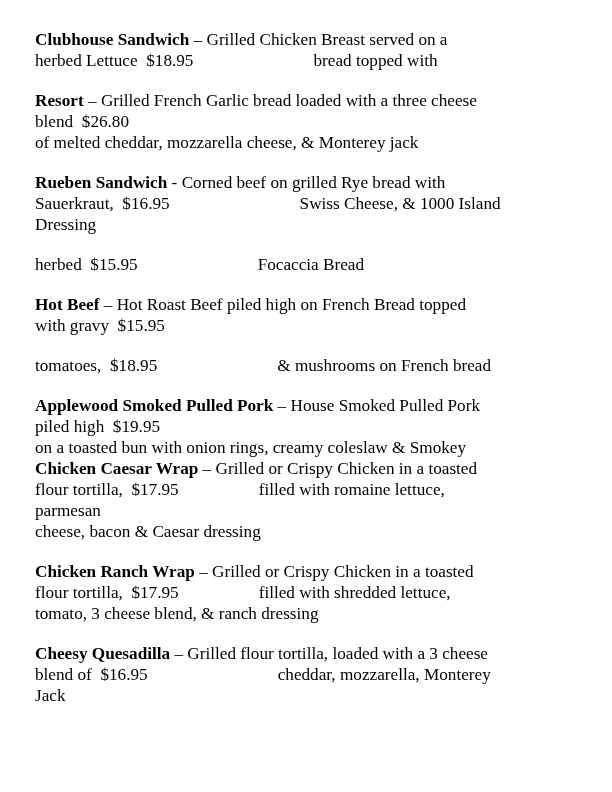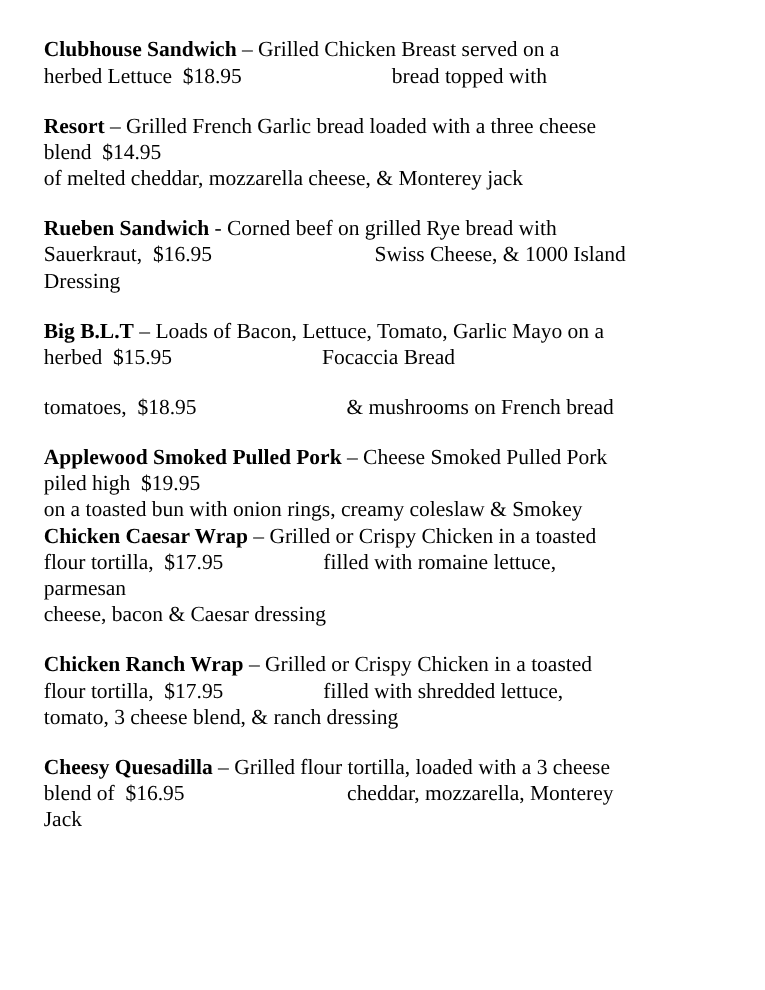--- a/index.html
+++ b/index.html
@@ -50,37 +50,40 @@
 <body>
 
 <div class="page">
   <div class="menu-list" id="menu-list">
       <div class="item">
         <span class="line"><span class="name">Clubhouse Sandwich</span><span class="desc"> – </span><span class="desc">Grilled Chicken Breast served on a</span></span>
         <span class="line"><span class="desc">herbed Lettuce</span><span class="desc">&nbsp;&nbsp;</span><span class="price">$18.95</span><span class="gap-sm" style="width: 120px;"></span><span class="desc">bread topped with</span></span>
       </div>
       <div class="item">
         <span class="line"><span class="name">Resort</span><span class="desc"> – </span><span class="desc">Grilled French Garlic bread loaded with a three cheese</span></span>
-        <span class="line"><span class="desc">blend</span><span class="desc">&nbsp;&nbsp;</span><span class="price">$14.95</span></span>
+        <span class="line"><span class="desc">blend</span><span class="desc">&nbsp;&nbsp;</span><span class="price">$26.80</span></span>
         <span class="line"><span class="desc">of melted cheddar, mozzarella cheese, &amp; Monterey jack</span></span>
       </div>
       <div class="item">
         <span class="line"><span class="name">Rueben Sandwich</span><span class="desc"> - </span><span class="desc">Corned beef on grilled Rye bread with</span></span>
         <span class="line"><span class="desc">Sauerkraut,</span><span class="desc">&nbsp;&nbsp;</span><span class="price">$16.95</span><span class="gap-sm" style="width: 130px;"></span><span class="desc">Swiss Cheese, &amp; 1000 Island</span></span>
         <span class="line"><span class="desc">Dressing</span></span>
       </div>
       <div class="item">
-        <span class="line"><span class="name">Big B.L.T</span><span class="desc"> – </span><span class="desc">Loads of Bacon, Lettuce, Tomato, Garlic Mayo on a</span></span>
         <span class="line"><span class="desc">herbed</span><span class="desc">&nbsp;&nbsp;</span><span class="price">$15.95</span><span class="gap-sm" style="width: 120px;"></span><span class="desc">Focaccia Bread</span></span>
+      </div>
+      <div class="item">
+        <span class="line"><span class="name">Hot Beef</span><span class="desc"> – </span><span class="desc">Hot Roast Beef piled high on French Bread topped</span></span>
+        <span class="line"><span class="desc">with gravy</span><span class="desc">&nbsp;&nbsp;</span><span class="price">$15.95</span></span>
       </div>
       <div class="item">
         <span class="line"><span class="desc">tomatoes,</span><span class="desc">&nbsp;&nbsp;</span><span class="price">$18.95</span><span class="gap-sm" style="width: 120px;"></span><span class="desc">&amp; mushrooms on French bread</span></span>
       </div>
       <div class="item tight">
-        <span class="line"><span class="name">Applewood Smoked Pulled Pork</span><span class="desc"> – </span><span class="desc">Cheese Smoked Pulled Pork</span></span>
+        <span class="line"><span class="name">Applewood Smoked Pulled Pork</span><span class="desc"> – </span><span class="desc">House Smoked Pulled Pork</span></span>
         <span class="line"><span class="desc">piled high</span><span class="desc">&nbsp;&nbsp;</span><span class="price">$19.95</span></span>
         <span class="line"><span class="desc">on a toasted bun with onion rings, creamy coleslaw &amp; Smokey</span></span>
       </div>
       <div class="item">
         <span class="line"><span class="name">Chicken Caesar Wrap</span><span class="desc"> – </span><span class="desc">Grilled or Crispy Chicken in a toasted</span></span>
         <span class="line"><span class="desc">flour tortilla,</span><span class="desc">&nbsp;&nbsp;</span><span class="price">$17.95</span><span class="gap-sm" style="width: 80px;"></span><span class="desc">filled with romaine lettuce, parmesan</span></span>
         <span class="line"><span class="desc">cheese, bacon &amp; Caesar dressing</span></span>
       </div>
       <div class="item">
         <span class="line"><span class="name">Chicken Ranch Wrap</span><span class="desc"> – </span><span class="desc">Grilled or Crispy Chicken in a toasted</span></span>

